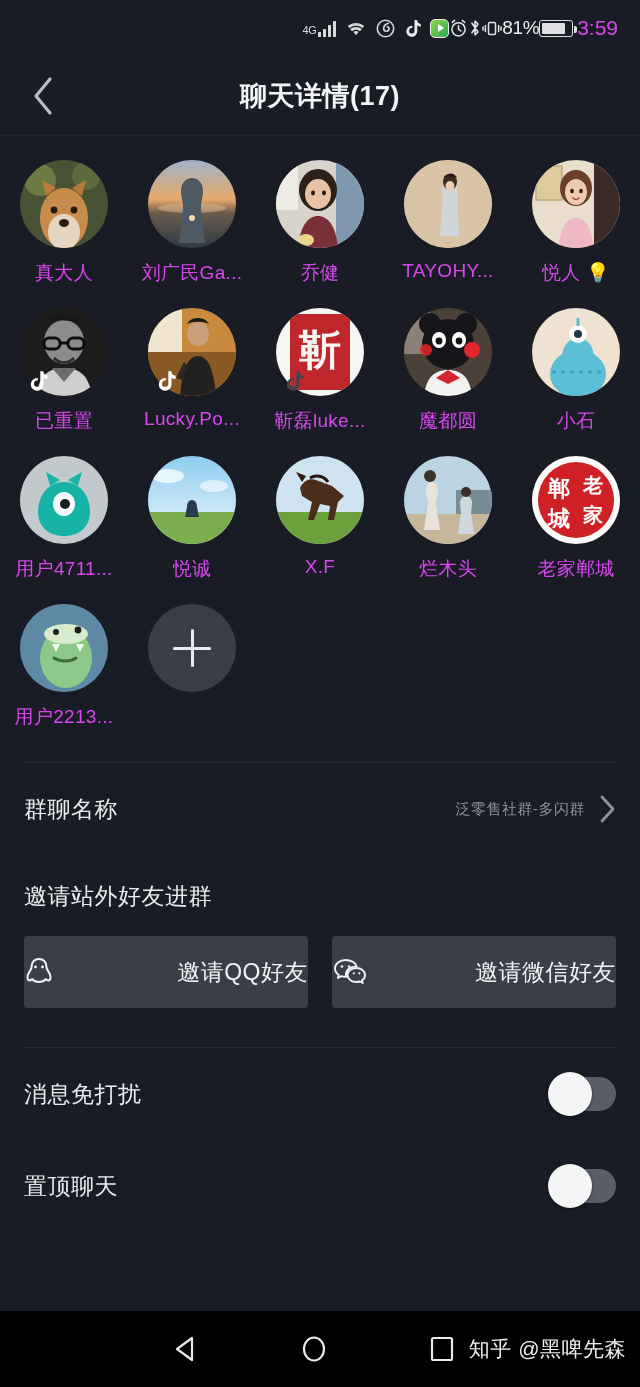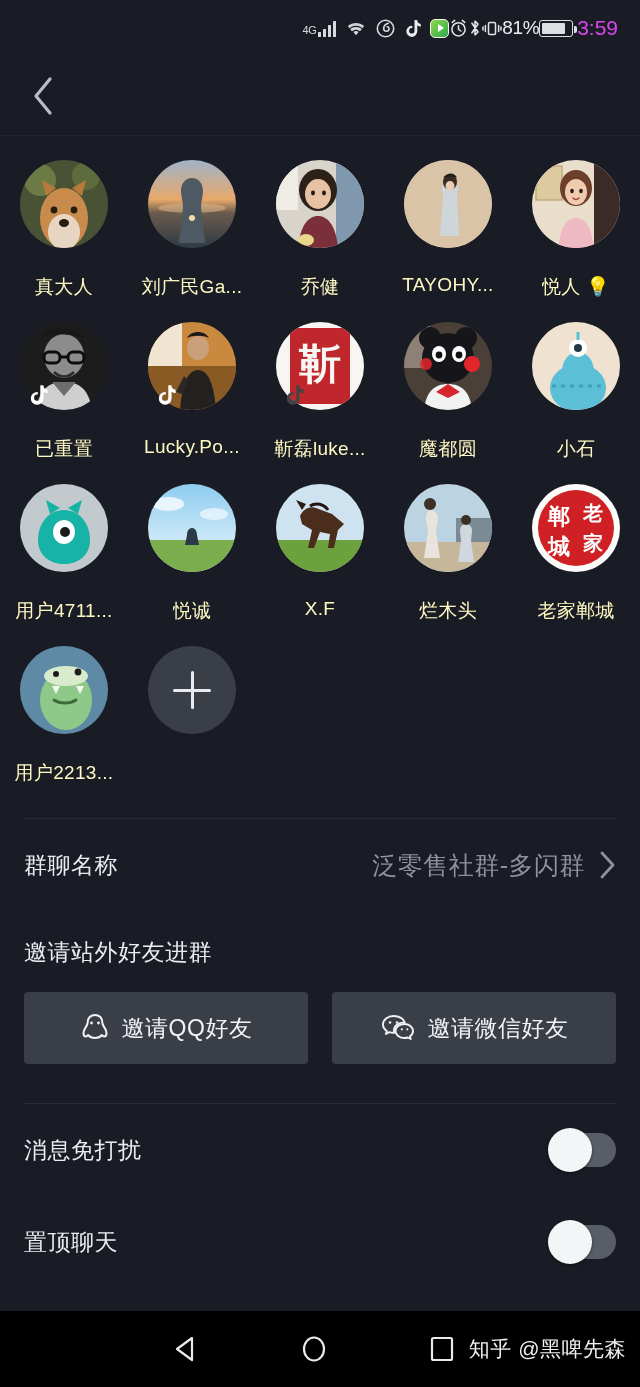--- a/index.html
+++ b/index.html
@@ -82,21 +82,21 @@
     width:88px;height:88px;border-radius:50%;
     overflow:hidden; position:relative;
     background:#2a2e38;
   }
   .avatar svg{ display:block; width:88px; height:88px; }
   .tt-badge{
     position:absolute; left:8px; bottom:4px;
     width:20px;height:22px;
   }
   .member-name{
-    margin-top:26px; font-size:19px; color:#fef9c3;
+    margin-top:12px; font-size:19px; color:#d946ef;
     max-width:120px; white-space:nowrap; overflow:hidden; text-overflow:clip;
     text-align:right; letter-spacing:.3px;
   }
   .add-btn{
     width:88px;height:88px;border-radius:50%;
     background:#3a3e47; display:flex;align-items:center;justify-content:center;
   }
   .add-btn::before{
     content:""; position:absolute; width:38px;height:3px;background:#e9ebef;border-radius:2px;
   }
@@ -106,29 +106,29 @@
   .add-cell{ position:relative; }
 
   
   .divider{ height:1px; background:#272b34; margin:0 24px; }
   .row{
     height:92px; display:flex; align-items:center; justify-content:space-between;
     padding:0 24px;
   }
   .row-label{ font-size:23px; color:#e9ebef; letter-spacing:.5px; }
   .row-right{ display:flex; align-items:center; gap:14px; }
-  .row-value{ font-size:25px; color:#8d929c; letter-spacing:.5px; }
+  .row-value{ font-size:15px; color:#8d929c; letter-spacing:.5px; }
 
   .section-title{
     font-size:23px; color:#e9ebef; padding:26px 24px 0 24px; letter-spacing:.5px;
   }
   .invite-row{ display:flex; gap:24px; padding:24px 24px 0 24px; }
   .invite-btn{
     flex:1; height:72px; background:#3a3e47; border-radius:4px;
-    display:flex; align-items:center; justify-content:center; gap:12px;
+    display:flex; align-items:center; justify-content:space-between; gap:12px;
   }
   .invite-label{ font-size:23px; color:#f0f2f5; letter-spacing:.5px; }
 
   
   .toggle{
     width:62px;height:34px;border-radius:17px;background:#585d67;
     position:relative; display:flex; align-items:center;
   }
   .toggle .knob{
     position:absolute; left:-6px;
@@ -206,20 +206,21 @@
     <span class="clock">3:59</span>
   </div>
 </div>
 
 <div class="header">
   <div class="back-btn">
     <svg width="26" height="44" viewBox="0 0 26 44">
         <path d="M20 5L6 22l14 17" fill="none" stroke="#b9bdc6" stroke-width="3.2" stroke-linecap="round" stroke-linejoin="round"></path>
       </svg>
   </div>
+  <div class="page-title">聊天详情(17)</div>
 </div>
 
 <div class="members">
 
   <div class="member">
     <div class="avatar-wrap">
       <div class="avatar">
         <svg viewBox="0 0 88 88">
             <rect width="88" height="88" fill="#4a5236"></rect>
             <circle cx="20" cy="20" r="16" fill="#6c7a44"></circle>

